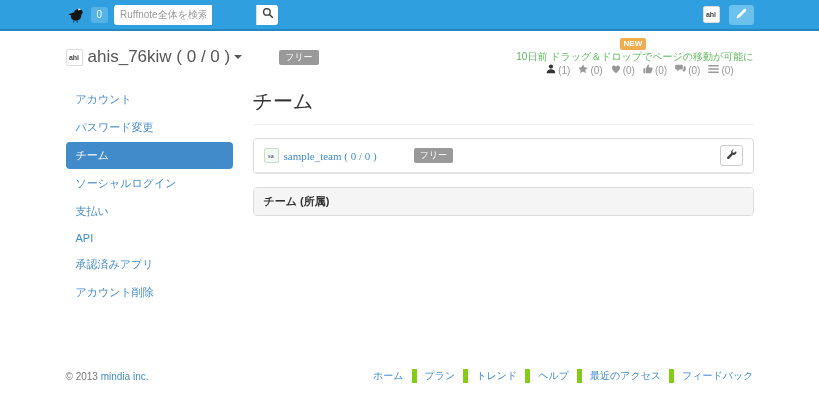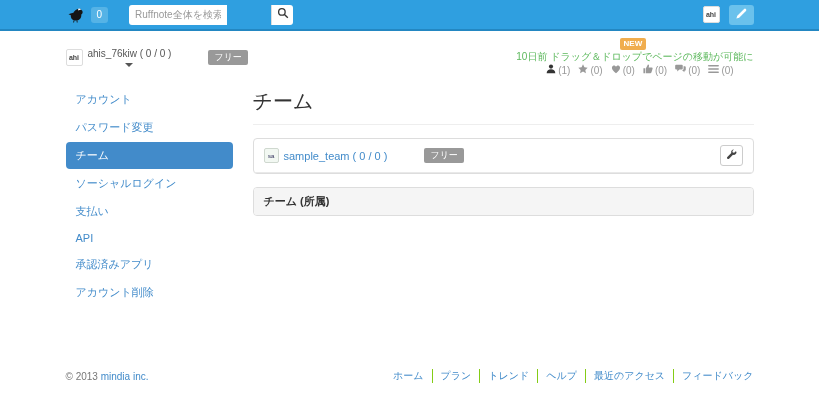--- a/index.html
+++ b/index.html
@@ -21,21 +21,21 @@
     height: 31px;
     display: flex;
     align-items: center;
   }
   .navbar .container { display: flex; align-items: center; }
   .logo { display: flex; align-items: center; cursor: pointer; }
   .notif-badge {
     background: #55b3e6; color: #fff; font-size: 10px; line-height: 1;
     padding: 3px 6px; border-radius: 3px; margin-left: 5px; cursor: pointer;
   }
-  .search-group { display: flex; margin-left: 21px; height: 20px; gap: 44px; }
+  .search-group { display: flex; margin-left: 6px; height: 20px; gap: 44px; }
   .search-input {
     width: 98px; border: none; border-radius: 3px 0 0 3px;
     padding: 0 6px; font-size: 10px; outline: none; color: #555;
     font-family: "Liberation Sans", "DejaVu Sans", sans-serif;
   }
   .search-input::placeholder { color: #999; }
   .search-btn {
     width: 22px; background: #fff; border: none; border-left: 1px solid #ddd;
     border-radius: 0 3px 3px 0; display: flex; align-items: center;
     justify-content: center; cursor: pointer;
@@ -52,21 +52,21 @@
     border-radius: 3px; display: flex; align-items: center; justify-content: center;
     cursor: pointer;
   }
 
   
   .subheader {
     margin-top: 7px; display: flex; align-items: center;
     justify-content: space-between;
   }
   .subheader-left { display: flex; align-items: center; gap: 5px; }
-  .user-dropdown { display: flex; align-items: center; gap: 4px; color: #555; font-size: 10px; cursor: pointer; flex-direction: column; }
+  .user-dropdown { display: flex; align-items: center; gap: 4px; color: #555; font-size: 17px; cursor: pointer; }
   .caret {
     width: 0; height: 0; border-left: 4px solid transparent;
     border-right: 4px solid transparent; border-top: 4px solid #555;
     display: inline-block;
   }
   .badge-gray {
     background: #999; color: #fff; font-size: 9px; line-height: 1;
     padding: 3px 6px; border-radius: 2px; margin-left: 32px;
   }
   .subheader-right { display: flex; align-items: center; font-size: 10px; flex-direction: column; }
@@ -95,21 +95,21 @@
     margin-top: 2px; padding-bottom: 9px; border-bottom: 1px solid #eee;
   }
   .panel { border: 1px solid #ddd; border-radius: 4px; margin-top: 13px; background: #fff; }
   .panel-heading {
     background: #f5f5f5; padding: 6px 10px; font-size: 11px; font-weight: bold;
     color: #333; border-bottom: 1px solid #ddd; border-radius: 3px 3px 0 0;
   }
   .panel.empty .panel-heading { border-bottom: none; border-radius: 3px; }
   .team-row {
     display: flex; align-items: center; gap: 5px;
-    padding: 6px 10px; border-bottom: 1px solid #e9e9e9;
+    padding: 6px 10px; border-bottom: 1px solid #e9e9e9; font-family: Liberation Serif, serif;
   }
   .team-avatar {
     width: 15px; height: 15px; background: #f2f8f2; border: 1px solid #cfd8cf;
     border-radius: 2px; font-size: 6px; font-weight: bold; color: #557;
     display: flex; align-items: center; justify-content: center; flex: none;
   }
   .team-link { color: #428bca; font-size: 11px; cursor: pointer; }
   .wrench-btn {
     margin-left: auto; width: 23px; height: 21px; background: #fff;
     border: 1px solid #ccc; border-radius: 3px; display: flex;
@@ -132,21 +132,21 @@
 
   
   .footer {
     display: flex; align-items: center; justify-content: space-between;
     margin-top: 62px; font-size: 10px;
   }
   .copyright { color: #777; }
   .copyright a { color: #428bca; cursor: pointer; }
   .footer-links { display: flex; align-items: center; list-style: none; }
   .footer-links li { padding: 0 8px; }
-  .footer-links li + li { border-left: 1px solid #84cc16; }
+  .footer-links li + li { border-left: 5px solid #84cc16; }
   .footer-links li:last-child { padding-right: 0; }
   .footer-link { color: #428bca; cursor: pointer; }
 </style>
 </head>
 <body>
 
 <div class="navbar">
   <div class="container">
     <span class="logo">
       <svg width="20" height="20" viewBox="0 0 20 20">

